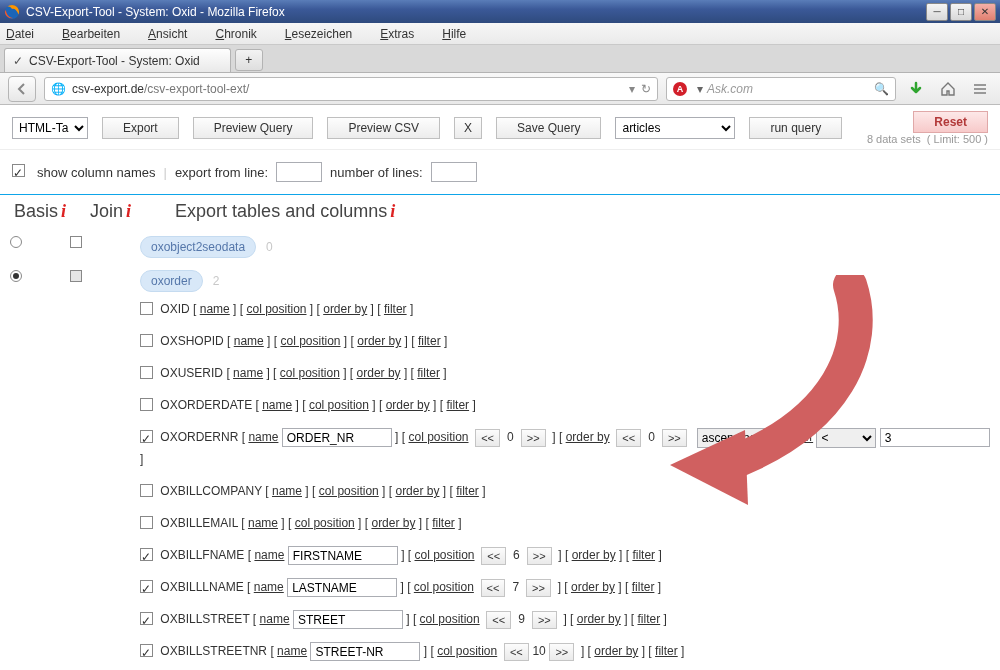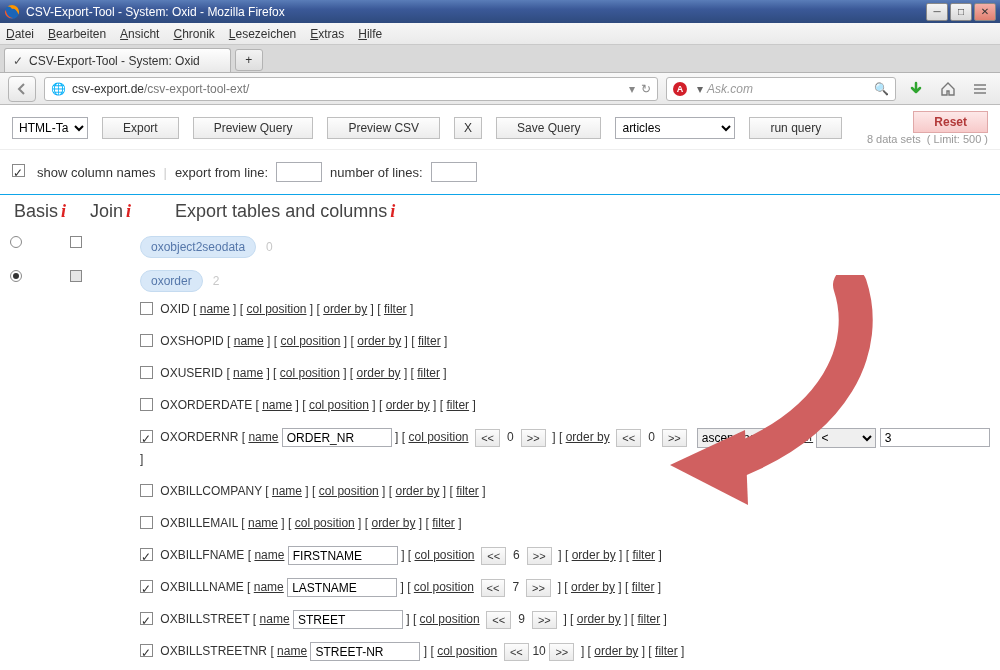--- a/index.html
+++ b/index.html
@@ -4,21 +4,21 @@
 <style>
   * { box-sizing: border-box; }
   body { margin:0; font-family: "Segoe UI", Tahoma, sans-serif; font-size:12px; color:#333; background:#fff; overflow:hidden;}
   
   .win-titlebar { height:23px; background:linear-gradient(#5a7db8,#3b5998 40%,#2e4a7d); color:#fff; display:flex; align-items:center; padding:0 4px; font-size:12px;}
   .win-titlebar .ff-icon { width:16px;height:16px; margin-right:6px; }
   .win-titlebar .spacer{flex:1}
   .win-btn { width:22px;height:18px;background:linear-gradient(#f5f5f5,#d8d8d8);border:1px solid #888;margin-left:2px;display:flex;align-items:center;justify-content:center;font-size:10px;color:#333;border-radius:2px;}
   .win-btn.close{background:linear-gradient(#f5b0a8,#e08070);}
   
-  .menubar{height:22px;background:linear-gradient(#f6f6f6,#eaeaea);border-bottom:1px solid #c9c9c9;display:flex;align-items:center;padding:0 6px;gap:14px;font-size:12px;}
+  .menubar{height:22px;background:linear-gradient(#f6f6f6,#eaeaea);border-bottom:1px solid #c9c9c9;display:flex;align-items:center;padding:0 6px;gap:28px;font-size:12px;}
   .menubar span{color:#333;}
   .menubar span u{text-decoration:underline;}
   
   .tabbar{height:28px;background:#d9d9d9;border-bottom:1px solid #b3b3b3;display:flex;align-items:flex-end;padding-left:4px;}
   .tab{height:24px;background:linear-gradient(#fefefe,#e9e9e9);border:1px solid #b3b3b3;border-bottom:none;border-radius:3px 3px 0 0;padding:0 30px 0 8px;display:flex;align-items:center;font-size:12px;color:#333; margin-right:1px; max-width:280px;}
   .tab .chk{color:#555;margin-right:6px;font-size:12px;}
   .tab-new{width:28px;height:22px;background:linear-gradient(#f3f3f3,#dedede);border:1px solid #b3b3b3;border-radius:3px;display:flex;align-items:center;justify-content:center;margin-left:3px;margin-bottom:1px;}
   
   .navbar{height:32px;background:linear-gradient(#f8f8f8,#e9e9e9);border-bottom:1px solid #bcbcbc;display:flex;align-items:center;padding:0 8px;gap:8px;}
   .nav-back{width:28px;height:26px;border:1px solid #b5b5b5;border-radius:4px;background:linear-gradient(#fdfdfd,#e7e7e7);display:flex;align-items:center;justify-content:center;color:#7a7a7a;}

